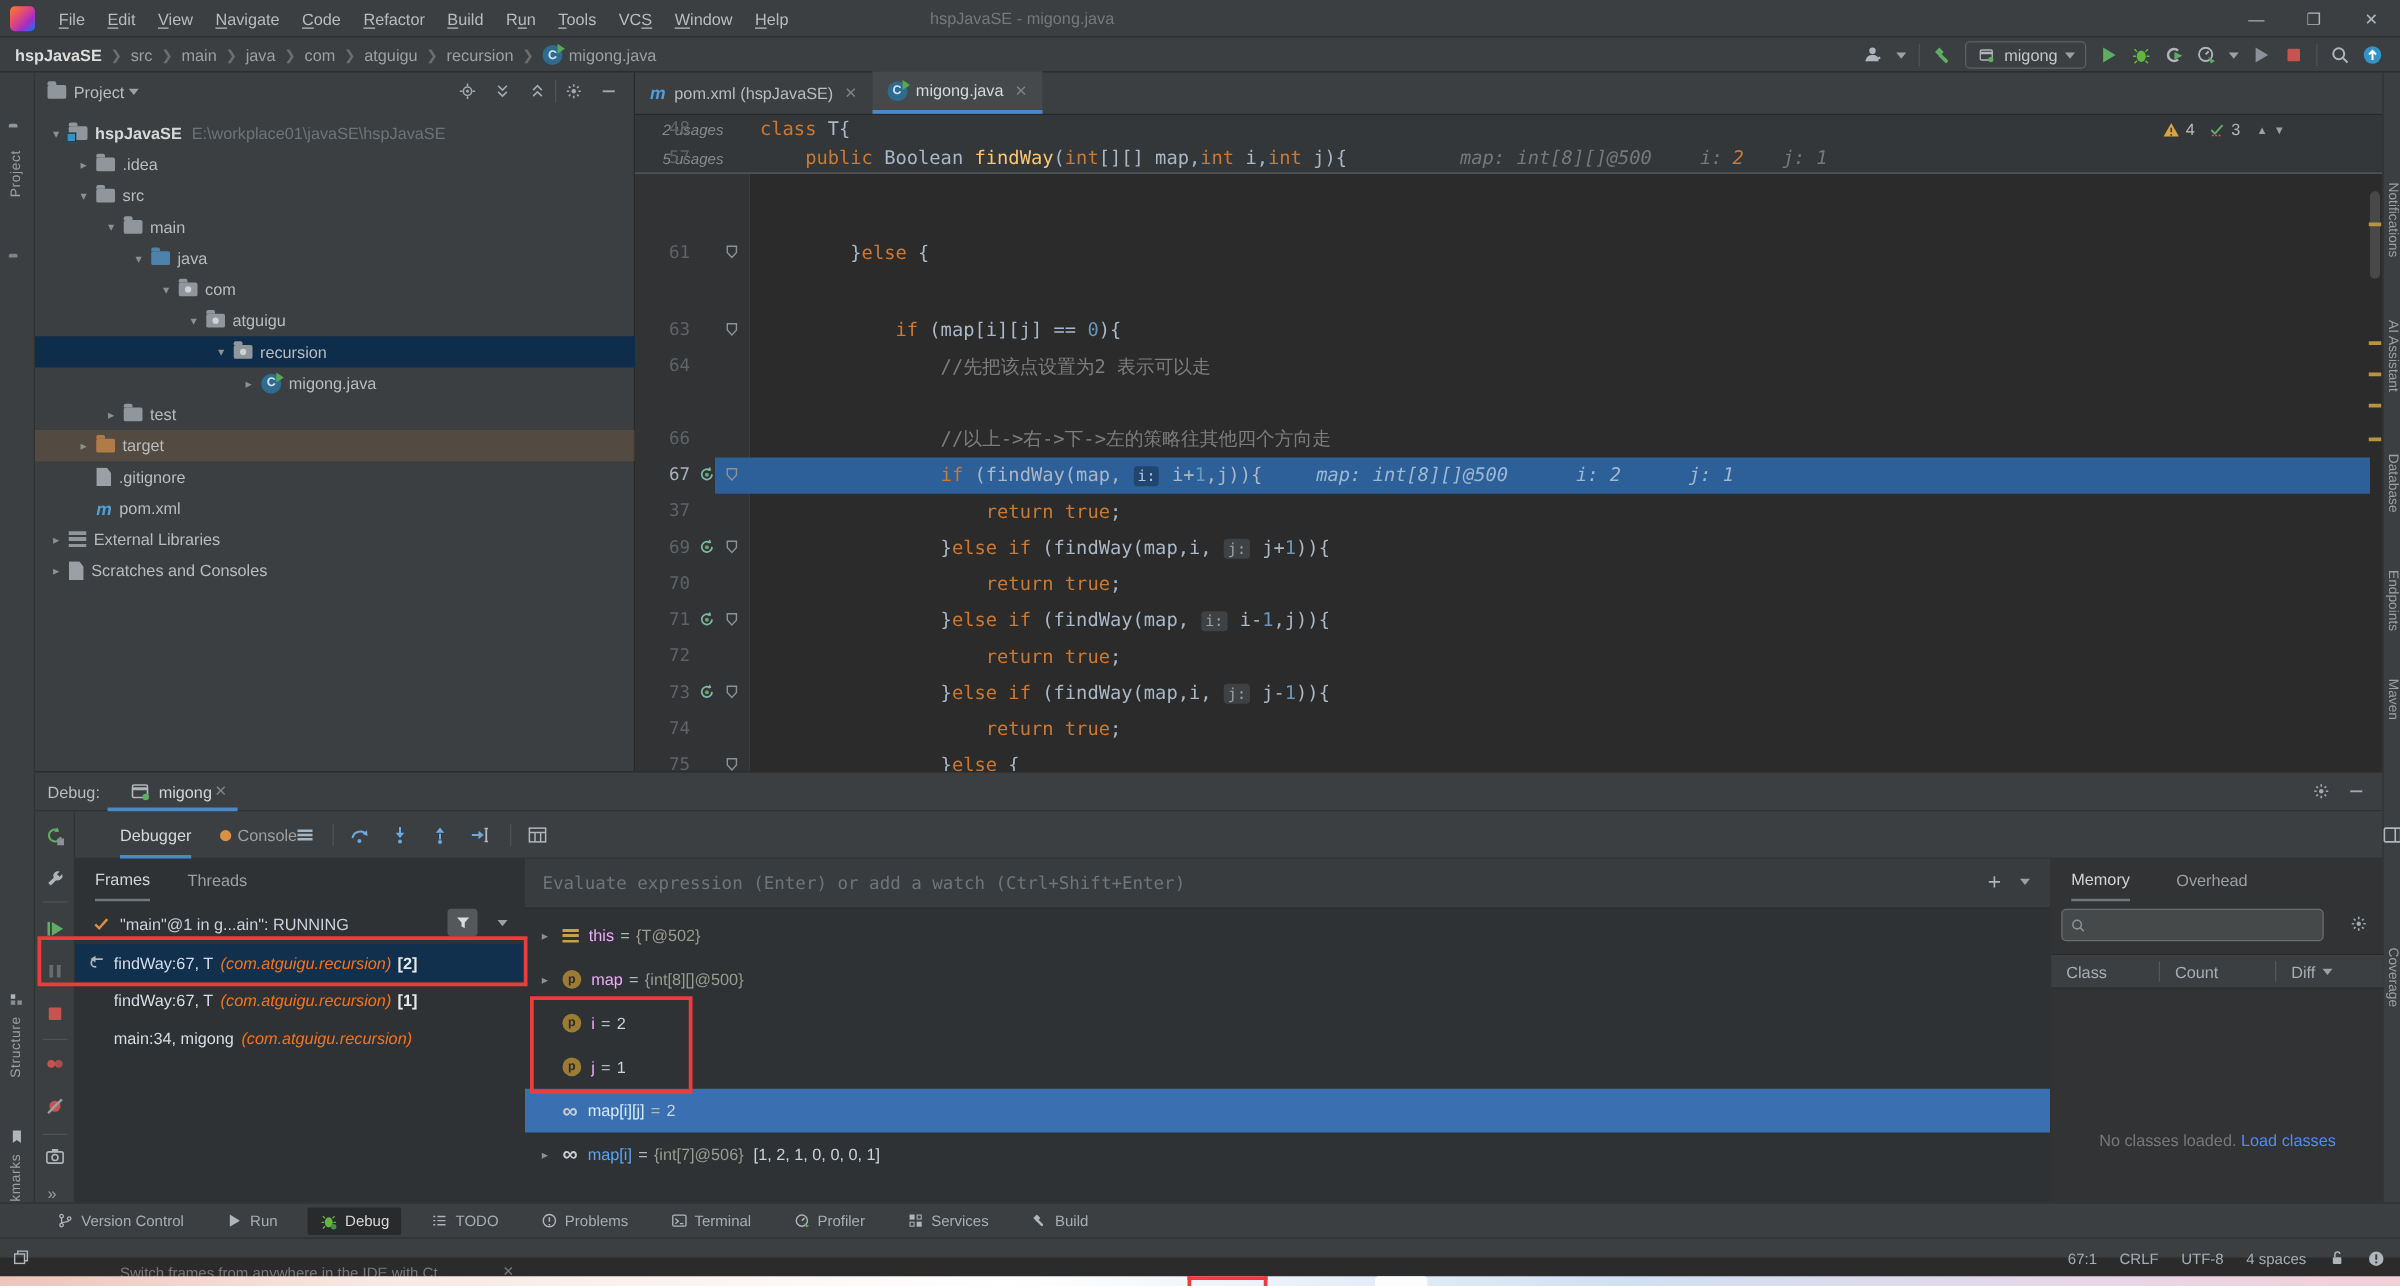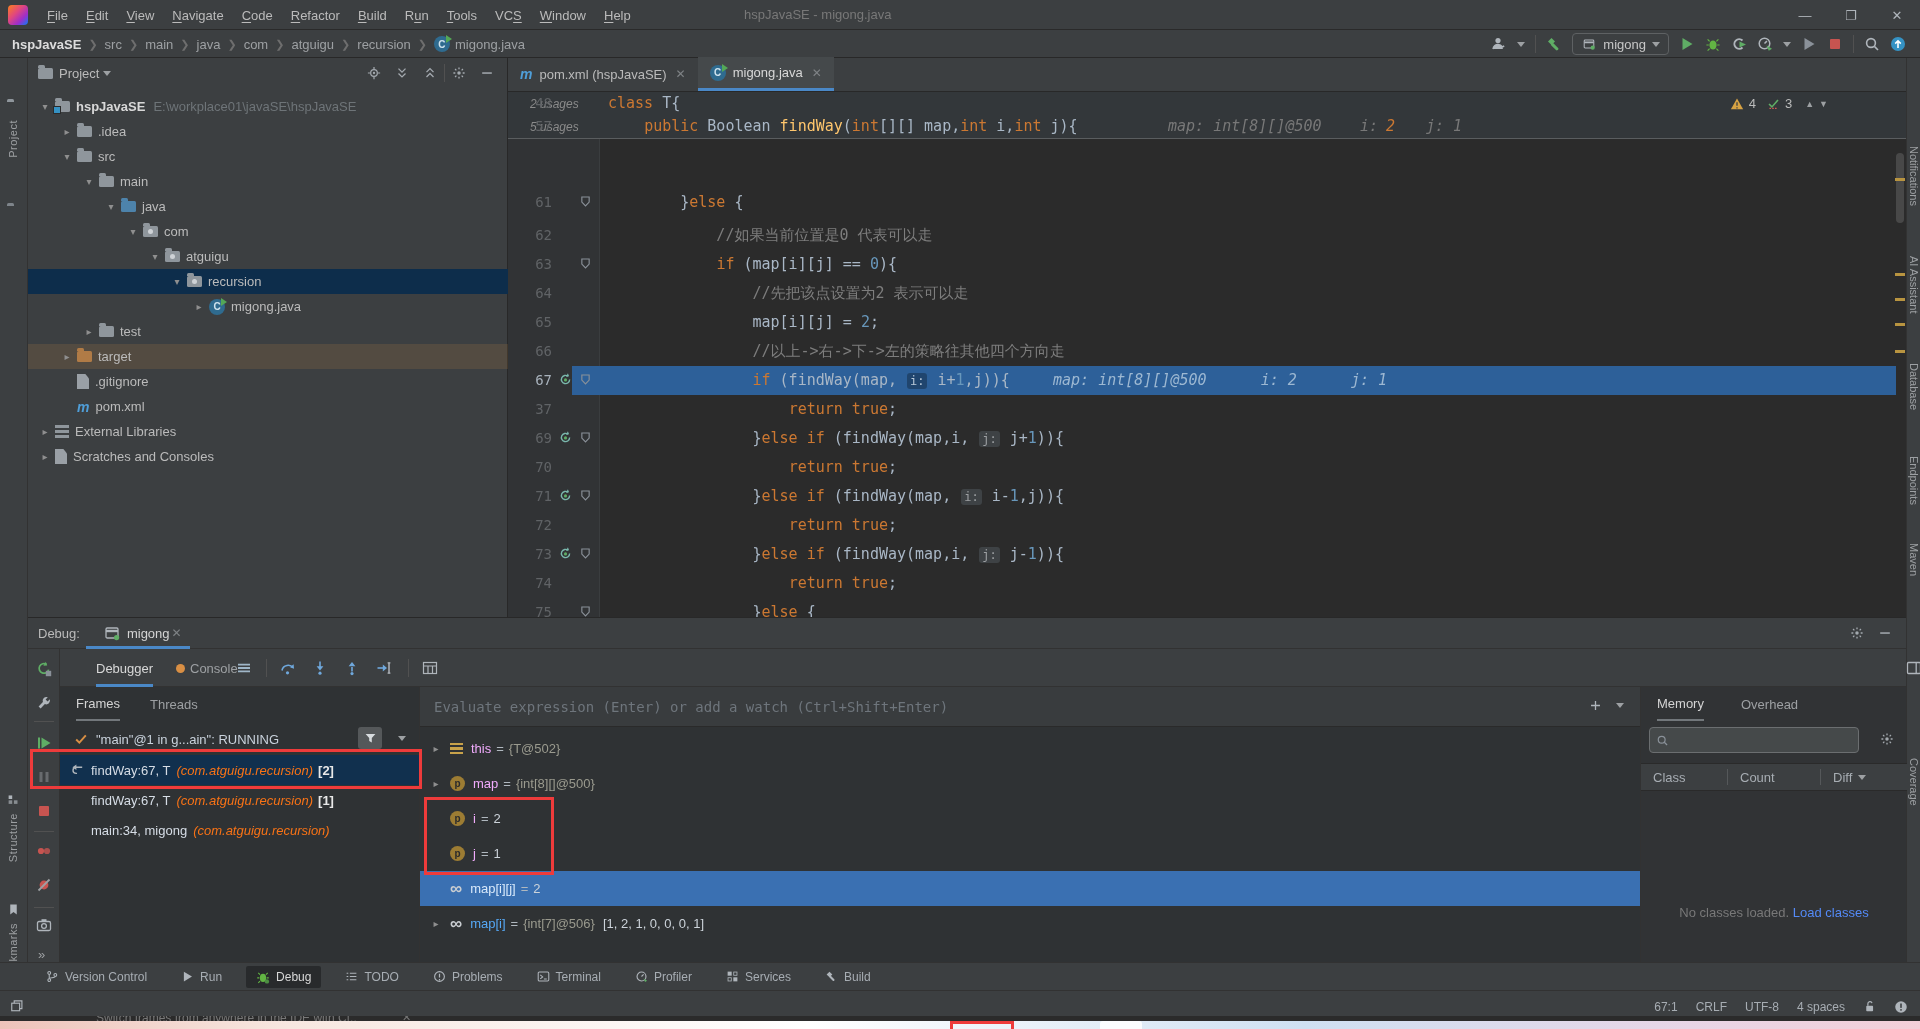--- a/index.html
+++ b/index.html
@@ -149,21 +149,21 @@
   .mem-sep { width:1px; height:16px; background:#55585a; }
   #mem-empty { position:absolute; left:0; top:218px; width:266px; text-align:center; color:#787878; }
   #mem-empty a { color:#548af7; text-decoration:none; }
 
   .red-box { position:absolute; border:3px solid #ee3b3b; }
 
   
   #bottom-stripe { left:0; top:962px; width:1920px; height:28px; background:#3c3f41; border-top:1px solid #323232; display:flex; align-items:center; padding-left:36px; }
   .bs-item { height:22px; display:flex; align-items:center; gap:6px; padding:0 10px; margin-right:14px; color:#a7adb3; font-size:12px; border-radius:2px; }
   .bs-item.active { background:rgba(0,0,0,.32); color:#d8d8d8; }
-  #statusbar { left:0; top:990px; width:1920px; height:26px; background:#3c3f41; border-top:1px solid #323232;text-align:center; }
+  #statusbar { left:0; top:990px; width:1920px; height:16px; background:#3c3f41; border-top:1px solid #323232;text-align:center; }
   #status-right { position:absolute; right:12px; top:0; height:31px; display:flex; align-items:center; gap:18px; color:#a7adb3; font-size:12px; }
   #taskbar { left:0; top:1021px; width:1920px; height:8px;
      background:linear-gradient(90deg,#eec3ba 0%,#f7e7e0 15%,#ffffff 42%,#cfe0f2 68%,#e8d5e6 88%,#f3cfd8 100%); }
   .task-sliver { position:absolute; top:1021px; height:8px; }
 </style>
 </head>
 <body>
 
 <div id="titlebar" class="abs">
   <div id="logo" class="abs"></div>
@@ -426,26 +426,24 @@
         <span>migong.java</span>
         <span class="tab-close">✕</span>
       </div>
     </div>
   <div id="tab-more">⋮</div>
   <div id="gutterbg" class="abs"></div>
   <div id="code-body">
       <div class="code-line" style="top: 96px;"><span class="lnum">61</span><span class="g-fold"><svg width="13" height="13" viewBox="0 0 16 16" fill="none">
             <path d="M3.5 2.5h9v6.2L8 13.5 3.5 8.7z" stroke="#8a9199" stroke-width="1.4" fill="none"></path>
           </svg></span><span class="toks"><span class="tok-d">        }</span><span class="tok-k">else</span><span class="tok-d"> {</span></span></div>
-      <div class="code-line" style="top: 129px;"><span class="lnum">62</span><span class="toks"><span class="tok-c">            //如果当前位置是0 代表可以走</span></span></div>
       <div class="code-line" style="top: 158px;"><span class="lnum">63</span><span class="g-fold"><svg width="13" height="13" viewBox="0 0 16 16" fill="none">
             <path d="M3.5 2.5h9v6.2L8 13.5 3.5 8.7z" stroke="#8a9199" stroke-width="1.4" fill="none"></path>
           </svg></span><span class="toks"><span class="tok-d">            </span><span class="tok-k">if</span><span class="tok-d"> (map[i][j] == </span><span class="tok-num">0</span><span class="tok-d">){</span></span></div>
       <div class="code-line" style="top: 187px;"><span class="lnum">64</span><span class="toks"><span class="tok-c">                //先把该点设置为2 表示可以走</span></span></div>
-      <div class="code-line" style="top: 216px;"><span class="lnum">65</span><span class="toks"><span class="tok-d">                map[i][j] = </span><span class="tok-num">2</span><span class="tok-d">;</span></span></div>
       <div class="code-line" style="top: 245px;"><span class="lnum">66</span><span class="toks"><span class="tok-c">                //以上-&gt;右-&gt;下-&gt;左的策略往其他四个方向走</span></span></div>
       <div class="code-line exec" style="top: 274px;"><div class="exec-bg"></div><span class="lnum" style="color: rgb(168, 178, 188);">67</span><span class="g-rec"><svg width="15" height="15" viewBox="0 0 16 16" fill="none">
             <path d="M12.4 8a4.4 4.4 0 1 1-1.7-3.5" stroke="#7ab8ad" stroke-width="1.5" fill="none"></path>
             <path d="M10.6 1.4l1.2 3.2-3.4.4z" fill="#7ab8ad"></path>
             <circle cx="8" cy="8.4" r="1.7" fill="#5fad65"></circle>
           </svg></span><span class="g-fold"><svg width="13" height="13" viewBox="0 0 16 16" fill="none">
             <path d="M3.5 2.5h9v6.2L8 13.5 3.5 8.7z" stroke="#8a9199" stroke-width="1.4" fill="none"></path>
           </svg></span><span class="toks"><span class="tok-d">                </span><span class="tok-k">if</span><span class="tok-d"> (findWay(map, </span><span class="tok-b">i:</span><span class="tok-d"> i+</span><span class="tok-num">1</span><span class="tok-d">,j)){</span></span><span class="dbg-hint" style="left: 545px;">map: int[8][]@500      i: 2      j: 1</span></div>
       <div class="code-line" style="top: 303px;"><span class="lnum">37</span><span class="toks"><span class="tok-d">                    </span><span class="tok-k">return</span><span class="tok-d"> </span><span class="tok-k">true</span><span class="tok-d">;</span></span></div>
       <div class="code-line" style="top: 332px;"><span class="lnum">69</span><span class="g-rec"><svg width="15" height="15" viewBox="0 0 16 16" fill="none">

